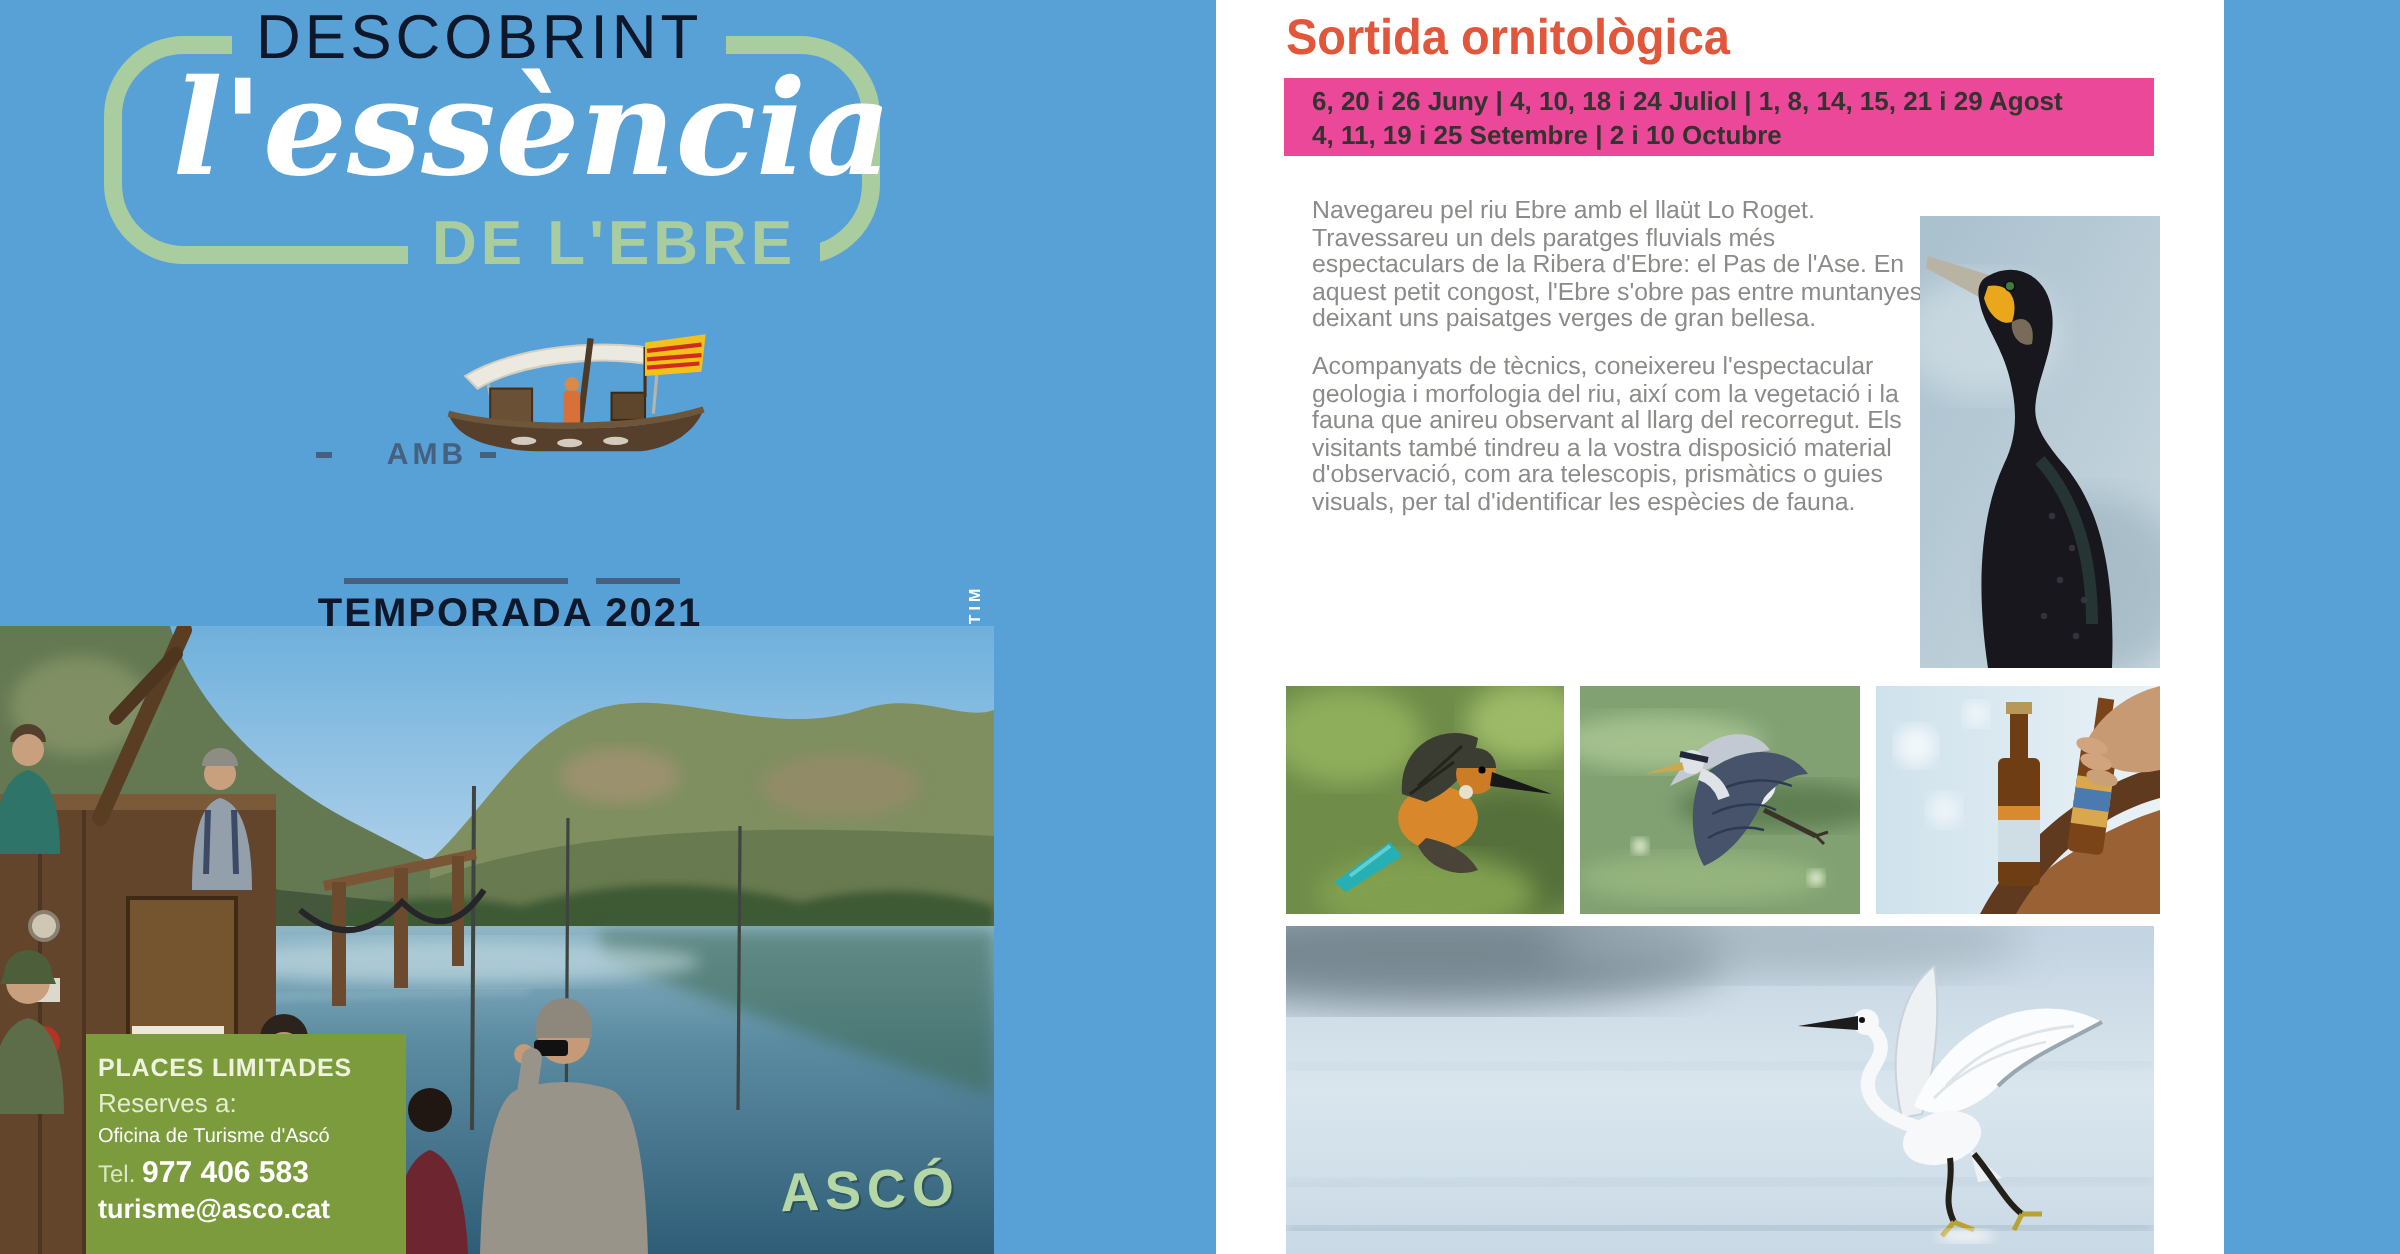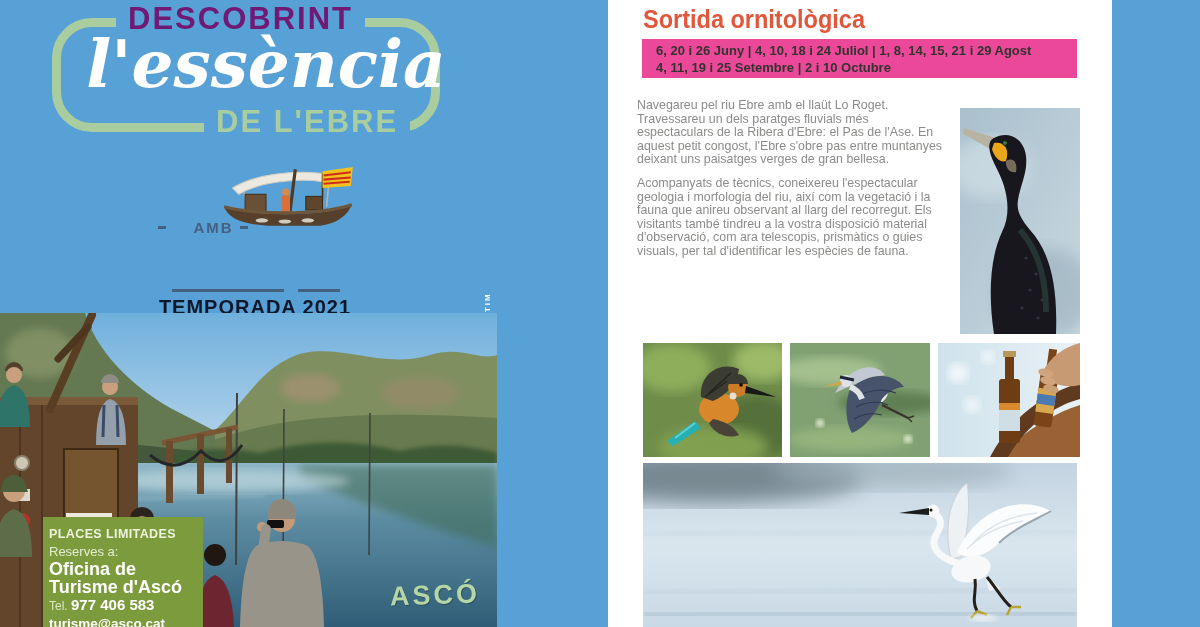--- a/index.html
+++ b/index.html
@@ -3,21 +3,21 @@
 <meta charset="utf-8">
 <style>
   html,body{margin:0;padding:0;background:#ffffff;font-family:"Liberation Sans",sans-serif;}
   .stage{position:relative;width:1200px;height:627px;overflow:hidden;background:#ffffff;}
   .stage *{box-sizing:border-box;}
 
   
   .poster{position:absolute;left:0;top:0;width:608px;height:627px;background:#58a1d7;overflow:hidden;}
   .frame{position:absolute;left:52px;top:18px;width:388px;height:114px;border:9px solid #a9cd9f;border-radius:40px;z-index:1;}
   .kicker{position:absolute;left:116px;top:1px;z-index:2;background:#58a1d7;padding:0 12px;
-          font-weight:bold;font-size:31px;line-height:36px;letter-spacing:2px;color:#701a75;}
+          font-weight:normal;font-size:31px;line-height:36px;letter-spacing:2px;color:#0f172a;}
   .script-title{position:absolute;left:48px;top:22px;width:436px;z-index:3;text-align:center;
           font-family:"DejaVu Serif",serif;font-style:italic;font-weight:bold;
           font-size:66px;line-height:84px;color:#ffffff;}
   .subtitle{position:absolute;left:204px;top:104px;z-index:2;background:#58a1d7;padding:0 12px;
           font-weight:bold;font-size:31px;line-height:36px;letter-spacing:2px;color:#a9cd9f;}
   .boat-wrap{position:absolute;left:220px;top:165px;width:136px;height:66px;}
   .amb-row{position:absolute;left:158px;top:219px;width:90px;display:flex;align-items:center;justify-content:center;gap:6px;}
   .amb-row .dash{display:inline-block;width:16px;height:3px;background:#46607f;}
   .amb-row .amb{font-weight:bold;font-size:15px;color:#46607f;letter-spacing:2px;margin-left:21px;}
   .lo-roget{position:absolute;left:165px;top:224px;width:180px;text-align:center;z-index:2;
@@ -27,35 +27,35 @@
   .div-b{position:absolute;left:298px;top:289px;width:42px;height:3px;background:#46607f;}
   .season{position:absolute;left:155px;top:295px;width:200px;text-align:center;
           font-weight:bold;font-size:20px;line-height:24px;letter-spacing:1px;color:#0f172a;}
   .optim{position:absolute;left:467px;top:305px;width:42px;height:10px;
           transform:rotate(-90deg);color:#ffffff;font-size:8px;font-weight:bold;letter-spacing:2px;text-align:center;}
   .photo-main{position:absolute;left:0;top:313px;width:497px;height:314px;}
   .contact{position:absolute;left:43px;top:517px;width:160px;height:110px;background:#7c9b3c;z-index:5;
           color:#ffffff;text-align:left;padding:9px 12px 0 6px;}
   .contact .c1{font-size:12.5px;line-height:17px;letter-spacing:.4px;color:#eef3dd;font-weight:bold;}
   .contact .c2{font-size:13px;line-height:17px;color:#e4ecd2;}
-  .contact .c3{font-size:18px;line-height:18px;font-weight:bold;}
+  .contact .c3{font-size:10px;line-height:18px;font-weight:normal;}
   .contact .c4{font-size:12px;line-height:18px;color:#dbe7c2;}
   .contact .c4 .num{font-size:15px;font-weight:bold;color:#ffffff;}
   .contact .c5{font-size:13.5px;line-height:18px;font-weight:bold;}
   .asco-logo{position:absolute;left:390px;top:580px;z-index:5;transform:rotate(-2deg);
           font-weight:bold;font-size:27px;letter-spacing:3px;color:#b5d6a5;
           text-shadow:1px 1px 0 rgba(15,35,30,.35);}
 
   
   .page{position:absolute;left:608px;top:0;width:504px;height:627px;background:#ffffff;}
   .page-title{position:absolute;left:35px;top:4px;font-weight:bold;font-size:25px;line-height:30px;
           color:#e2563b;transform:scaleX(.94);transform-origin:left center;letter-spacing:0;}
   .dates{position:absolute;left:34px;top:39px;width:435px;height:39px;background:#ec4899;
           padding:4px 0 0 14px;font-size:13px;line-height:16.5px;color:#33332f;font-weight:600;}
-  .body-text{position:absolute;left:29px;top:99px;width:308px;
+  .body-text{position:absolute;left:48px;top:99px;width:308px;
           font-size:12.4px;line-height:13.6px;color:#8b8b89;}
   .body-text p{margin:0 0 10px 0;}
   .ph{position:absolute;}
   .ph svg{display:block;width:100%;height:100%;}
   .ph-cormorant{left:352px;top:108px;width:120px;height:226px;}
   .ph-kingfisher{left:35px;top:343px;width:139px;height:114px;}
   .ph-heron{left:182px;top:343px;width:140px;height:114px;}
   .ph-beer{left:330px;top:343px;width:142px;height:114px;}
   .ph-egret{left:35px;top:463px;width:434px;height:164px;}
 

